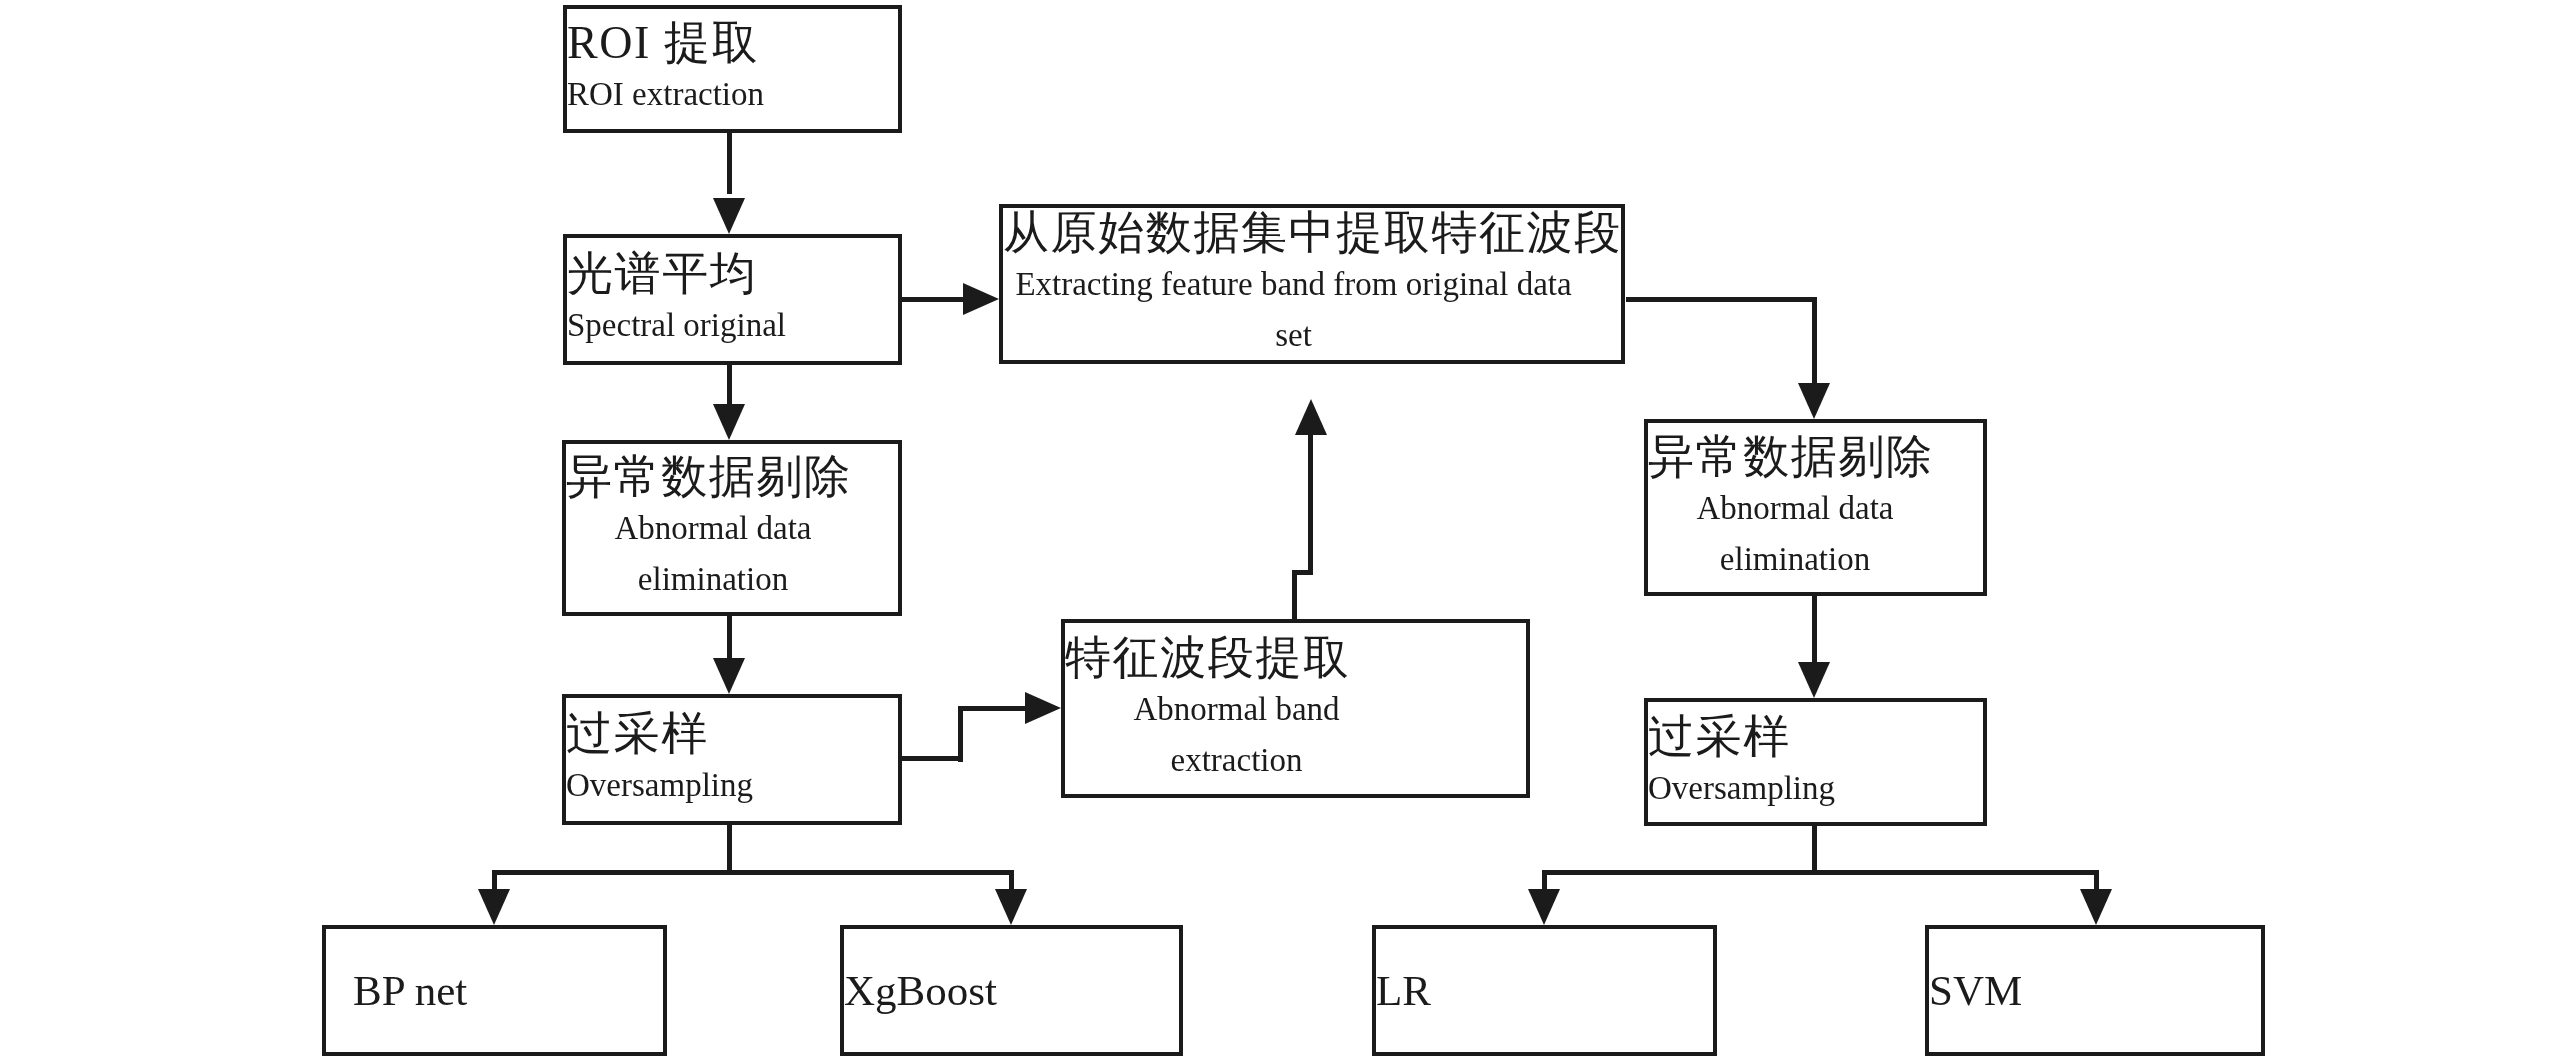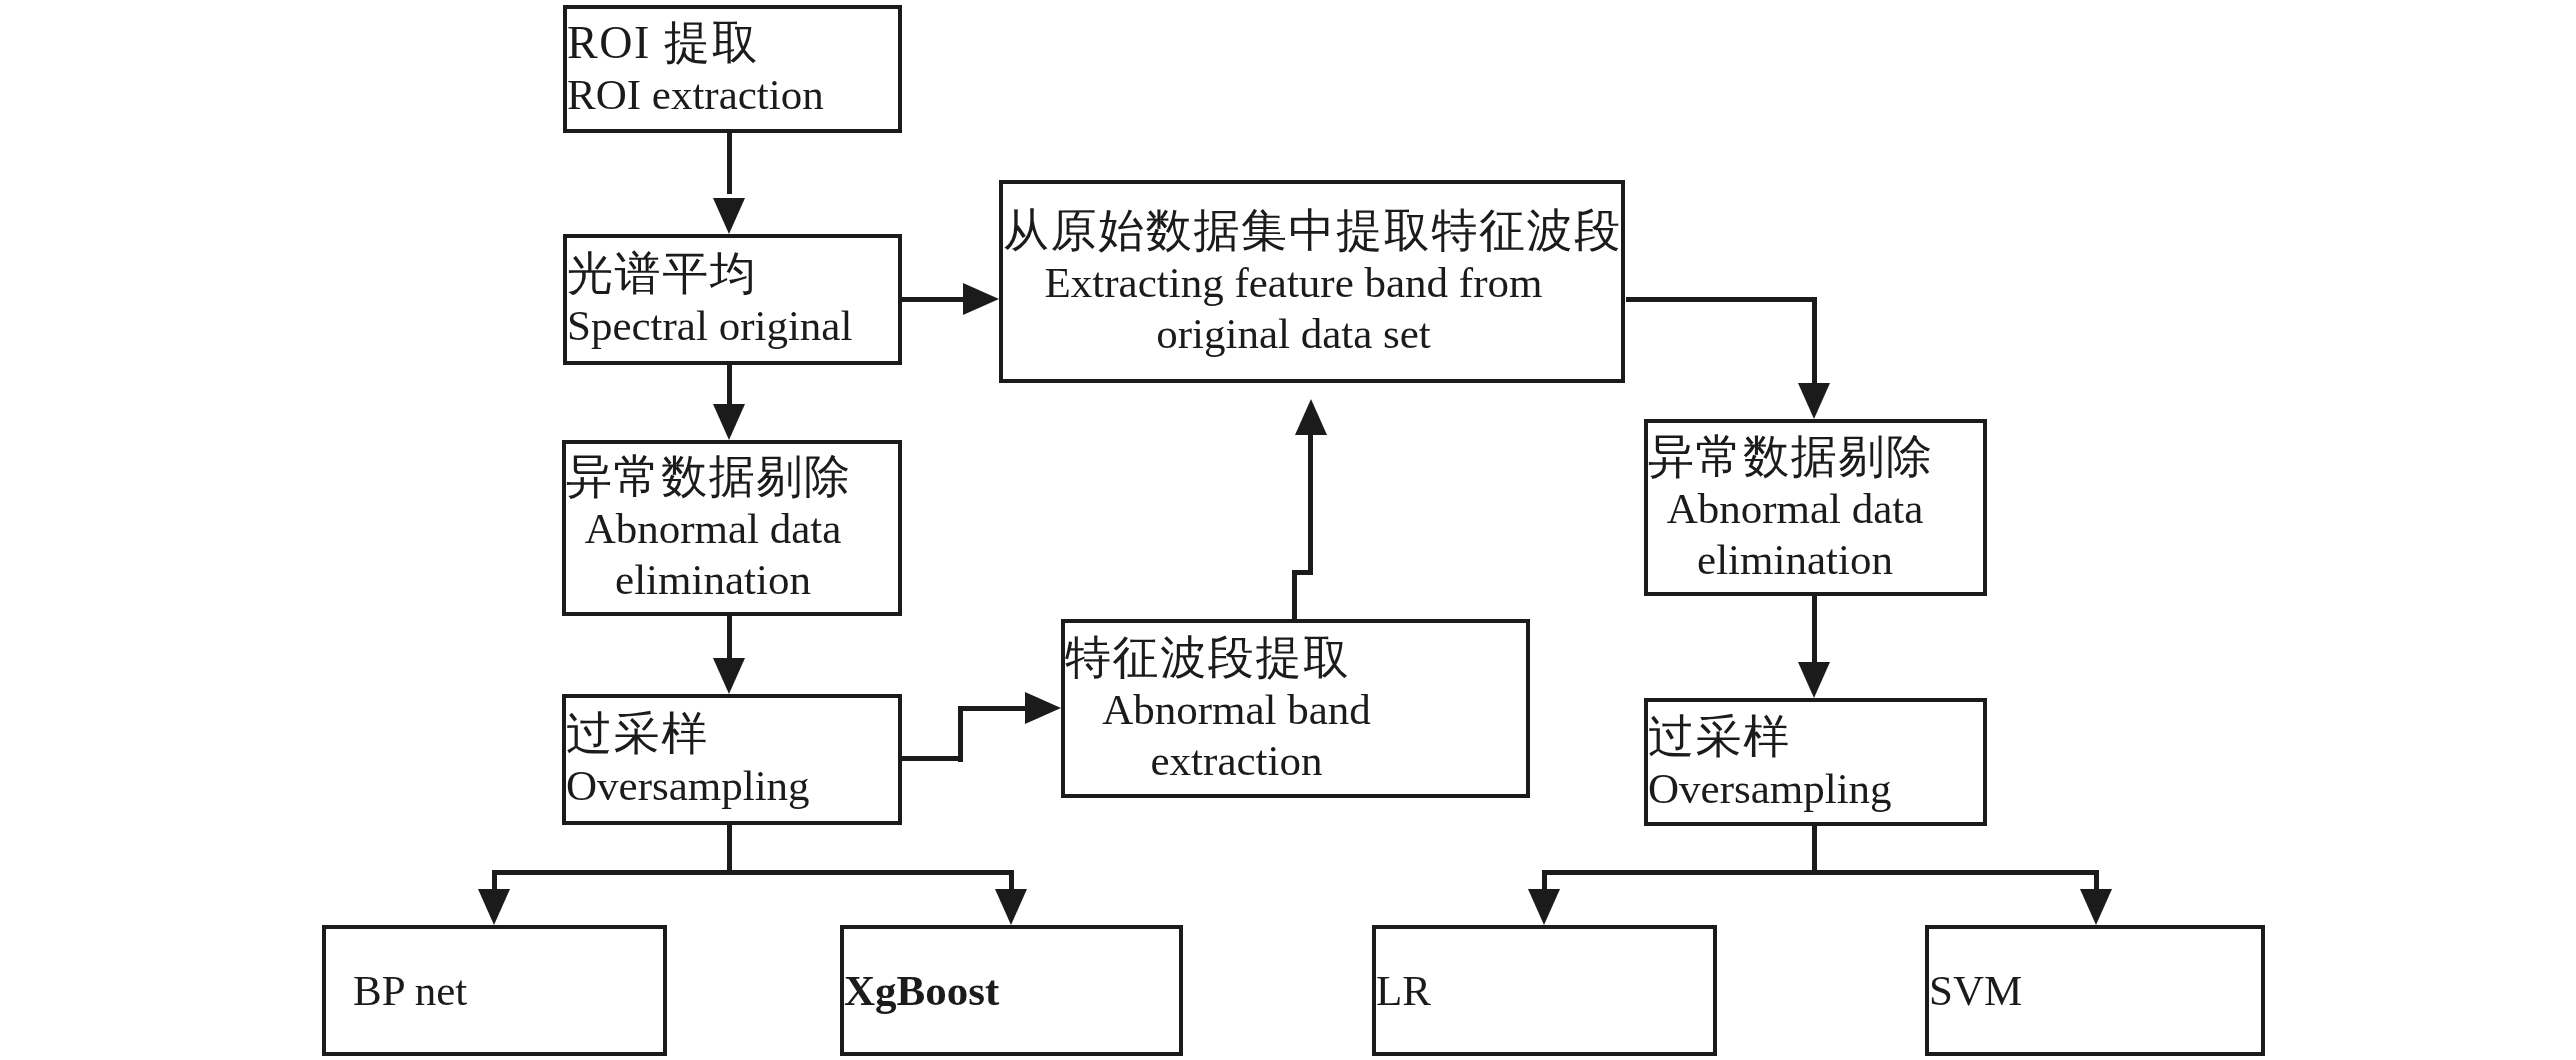--- a/index.html
+++ b/index.html
@@ -23,21 +23,21 @@
     justify-content:center;
     text-align:center;
   }
   .zh{
     font-size:46px;
     line-height:52px;
     letter-spacing:1.6px;
     white-space:nowrap;
   }
   .en{
-    font-size:43px;
+    font-size:33px;
     line-height:51px;
   }
   .single{
     font-size:43px;
     line-height:49px;
   }
   .line{
     position:absolute;
     background:#1b1b1b;
   }
@@ -71,21 +71,21 @@
   <div class="box" style="left:563px;top:4.9px;width:339px;height:128px;">
     <div class="zh">ROI 提取</div>
     <div class="en">ROI extraction</div>
   </div>
 
   <div class="box" style="left:563px;top:234px;width:339px;height:131px;">
     <div class="zh">光谱平均</div>
     <div class="en">Spectral original</div>
   </div>
 
-  <div class="box" style="left:999px;top:180px;width:626px;height:203px;">
+  <div class="box" style="left:999px;top:204px;width:626px;height:160px;">
     <div class="zh">从原始数据集中提取特征波段</div>
     <div class="en" style="max-width:581px;">Extracting feature band from original data set</div>
   </div>
 
   <div class="box" style="left:562px;top:440px;width:340px;height:176px;">
     <div class="zh">异常数据剔除</div>
     <div class="en" style="max-width:294px;">Abnormal data elimination</div>
   </div>
 
   <div class="box" style="left:1061px;top:619px;width:469px;height:179px;">
@@ -105,21 +105,21 @@
 
   <div class="box" style="left:1644px;top:698px;width:343px;height:128px;">
     <div class="zh">过采样</div>
     <div class="en">Oversampling</div>
   </div>
 
   <div class="box" style="left:322px;top:925px;width:345px;height:131px;padding-left:27px;">
     <div class="single">BP net</div>
   </div>
 
-  <div class="box" style="left:840px;top:925px;width:343px;height:131px;font-weight:bold;">
+  <div class="box" style="left:840px;top:925px;width:343px;height:131px;">
     <div class="single">XgBoost</div>
   </div>
 
   <div class="box" style="left:1925px;top:925px;width:340px;height:131px;">
     <div class="single">SVM</div>
   </div>
 
   <div class="box" style="left:1372px;top:925px;width:345px;height:131px;">
     <div class="single">LR</div>
   </div>

